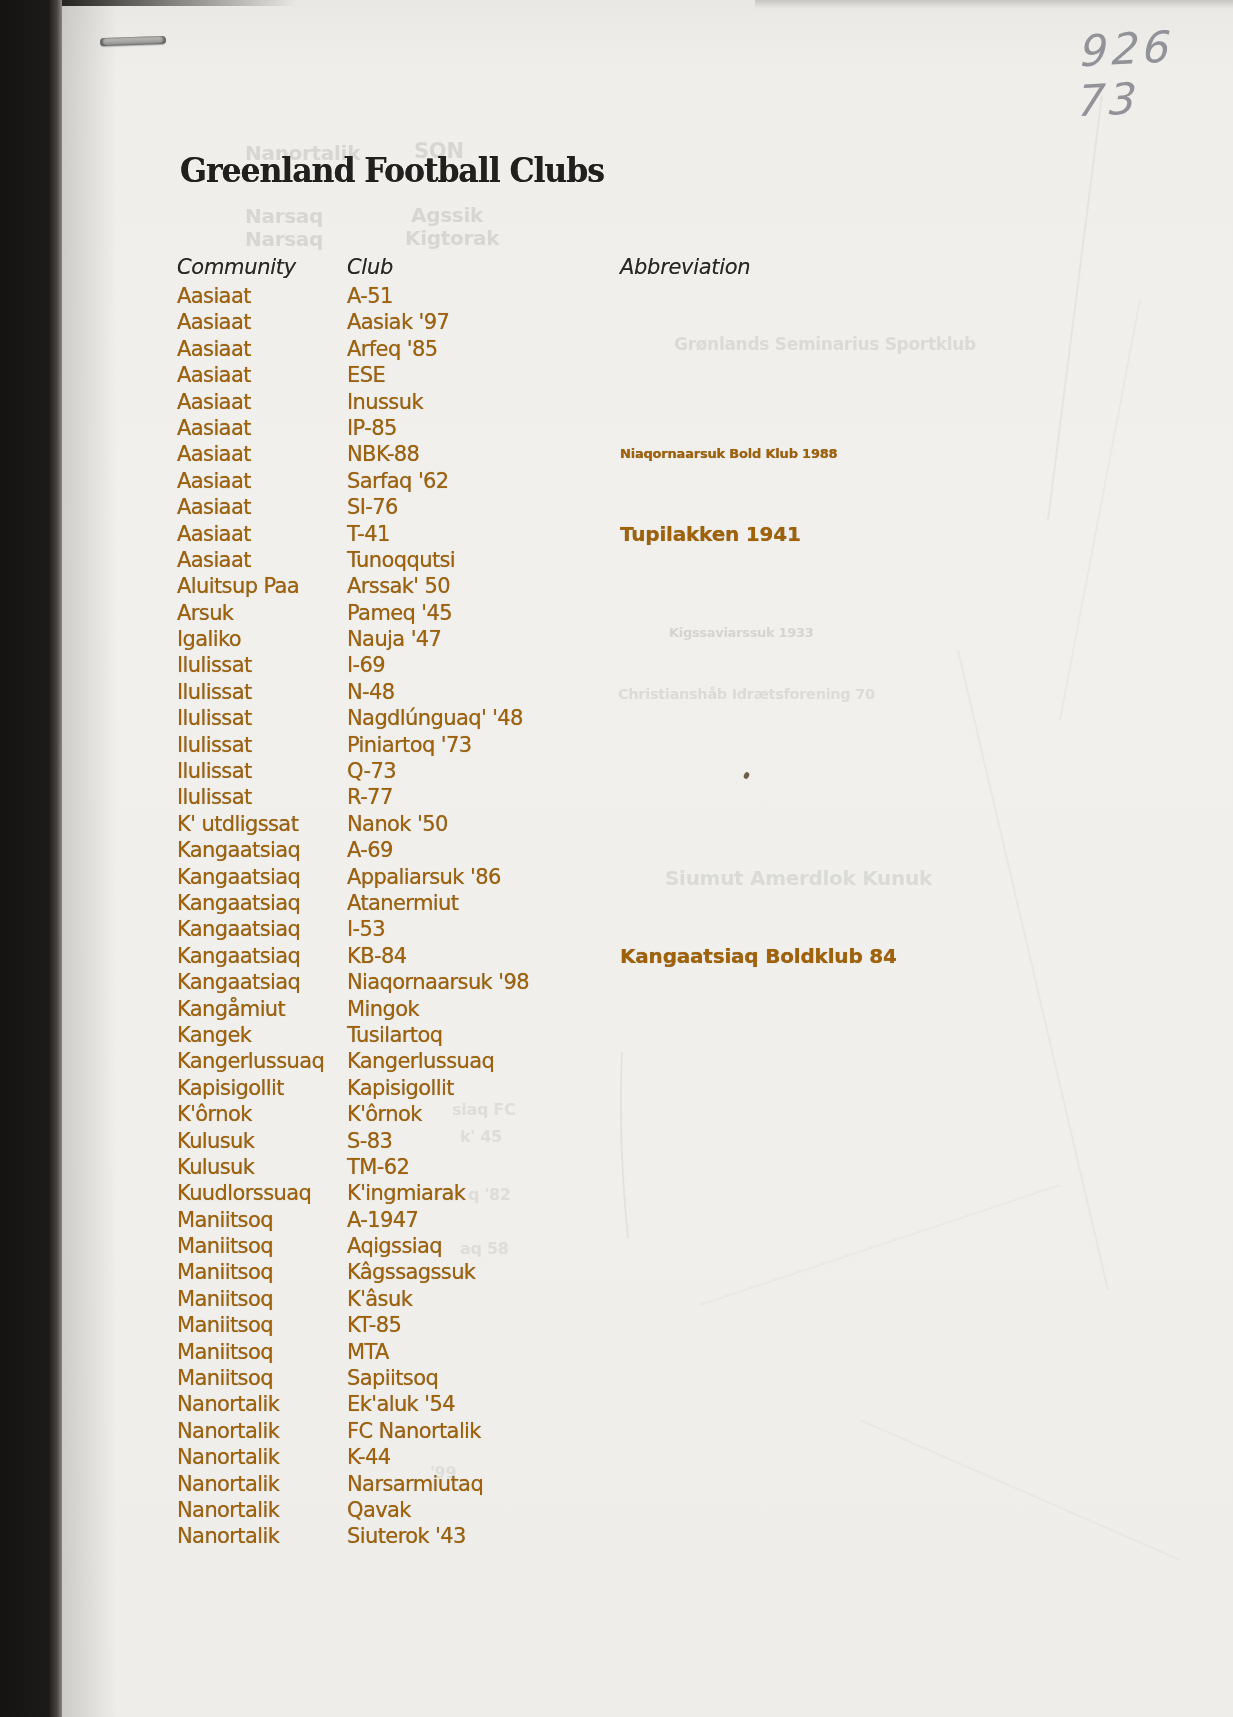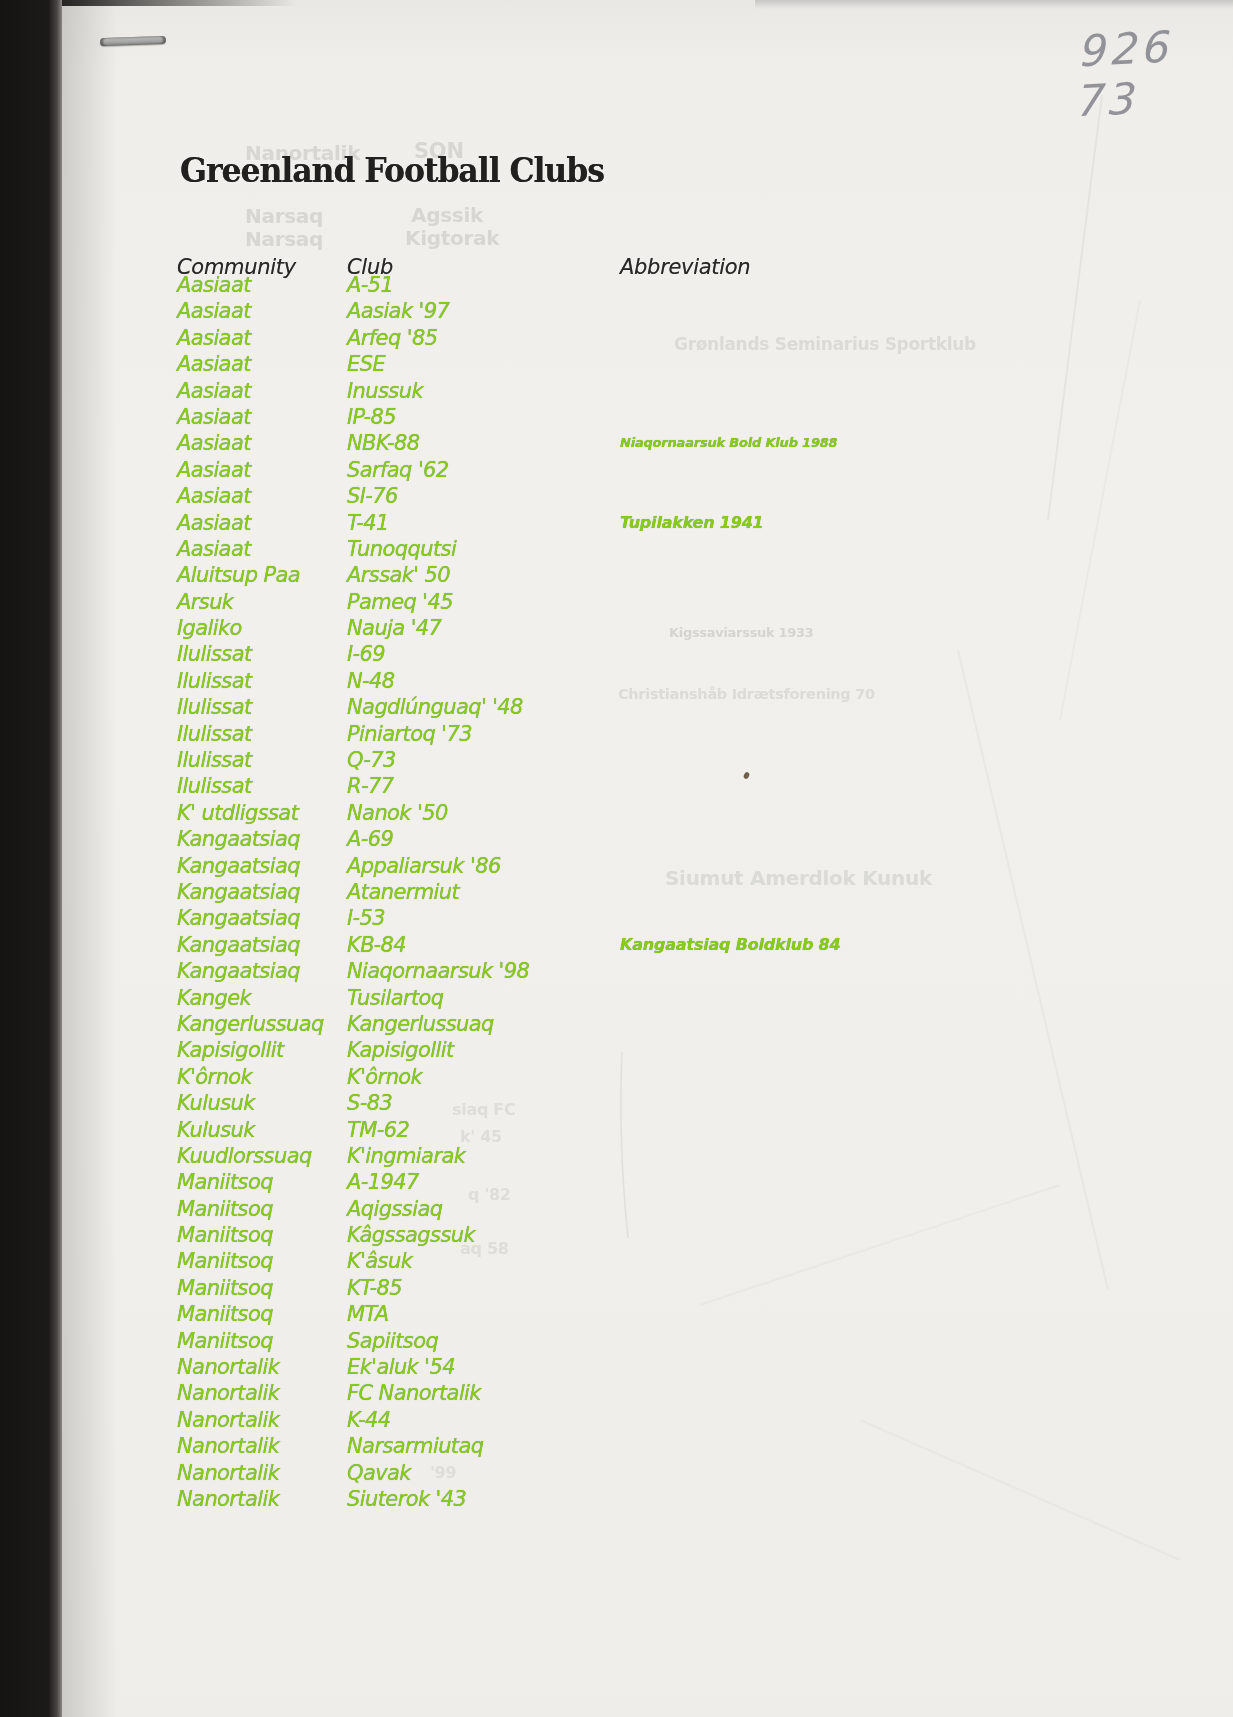--- a/index.html
+++ b/index.html
@@ -47,28 +47,27 @@
   .hdr-row,.trow{
     display:grid;grid-template-columns:170px 273px 1fr;
     white-space:nowrap;
   }
   #table-header{
     position:absolute;left:177px;top:255px;width:900px;
     font-size:21px;font-weight:normal;font-style:italic;color:#282725;
     letter-spacing:-.3px;text-shadow:0 0 .6px rgba(40,39,37,.5);
   }
   #rows{
-    position:absolute;left:177px;top:272px;width:980px;
-    font-size:21px;color:#84cc16;letter-spacing:-.6px;
+    position:absolute;left:177px;top:283px;width:980px;
+    font-size:21px;color:#a16207;letter-spacing:-.6px;
     text-shadow:0 0 .7px rgba(46,45,43,.55);
-    font-style:italic;
   }
   .trow{height:26.4px;line-height:26.4px;}
   .c{overflow:visible;}
-  .abbr{font-weight:600;font-size:16px;letter-spacing:-.2px;}
+  .abbr{font-weight:600;font-size:20px;letter-spacing:-.2px;}
   .abbr.small{font-size:13px;font-weight:700;line-height:26.4px;}
   
   .ghost{
     position:absolute;color:#d7d6d2;font-weight:600;letter-spacing:-.3px;
     filter:blur(.4px);white-space:nowrap;
   }
   .g1{left:183px;top:141px;font-size:20px;}
   .g2{left:352px;top:139px;font-size:21px;}
   .g3{left:183px;top:204px;font-size:20px;}
   .g4{left:349px;top:203px;font-size:20px;}
@@ -283,20 +282,25 @@
     <span class="c club">KB-84</span>
     <span class="c abbr">Kangaatsiaq Boldklub 84</span>
   </div>
 
   <div class="trow">
     <span class="c community">Kangaatsiaq</span>
     <span class="c club">Niaqornaarsuk '98</span>
     <span class="c abbr"></span>
   </div>
 
+  <div class="trow">
+    <span class="c community">Kangåmiut</span>
+    <span class="c club">Mingok</span>
+    <span class="c abbr"></span>
+  </div>
 
   <div class="trow">
     <span class="c community">Kangek</span>
     <span class="c club">Tusilartoq</span>
     <span class="c abbr"></span>
   </div>
 
   <div class="trow">
     <span class="c community">Kangerlussuaq</span>
     <span class="c club">Kangerlussuaq</span>

